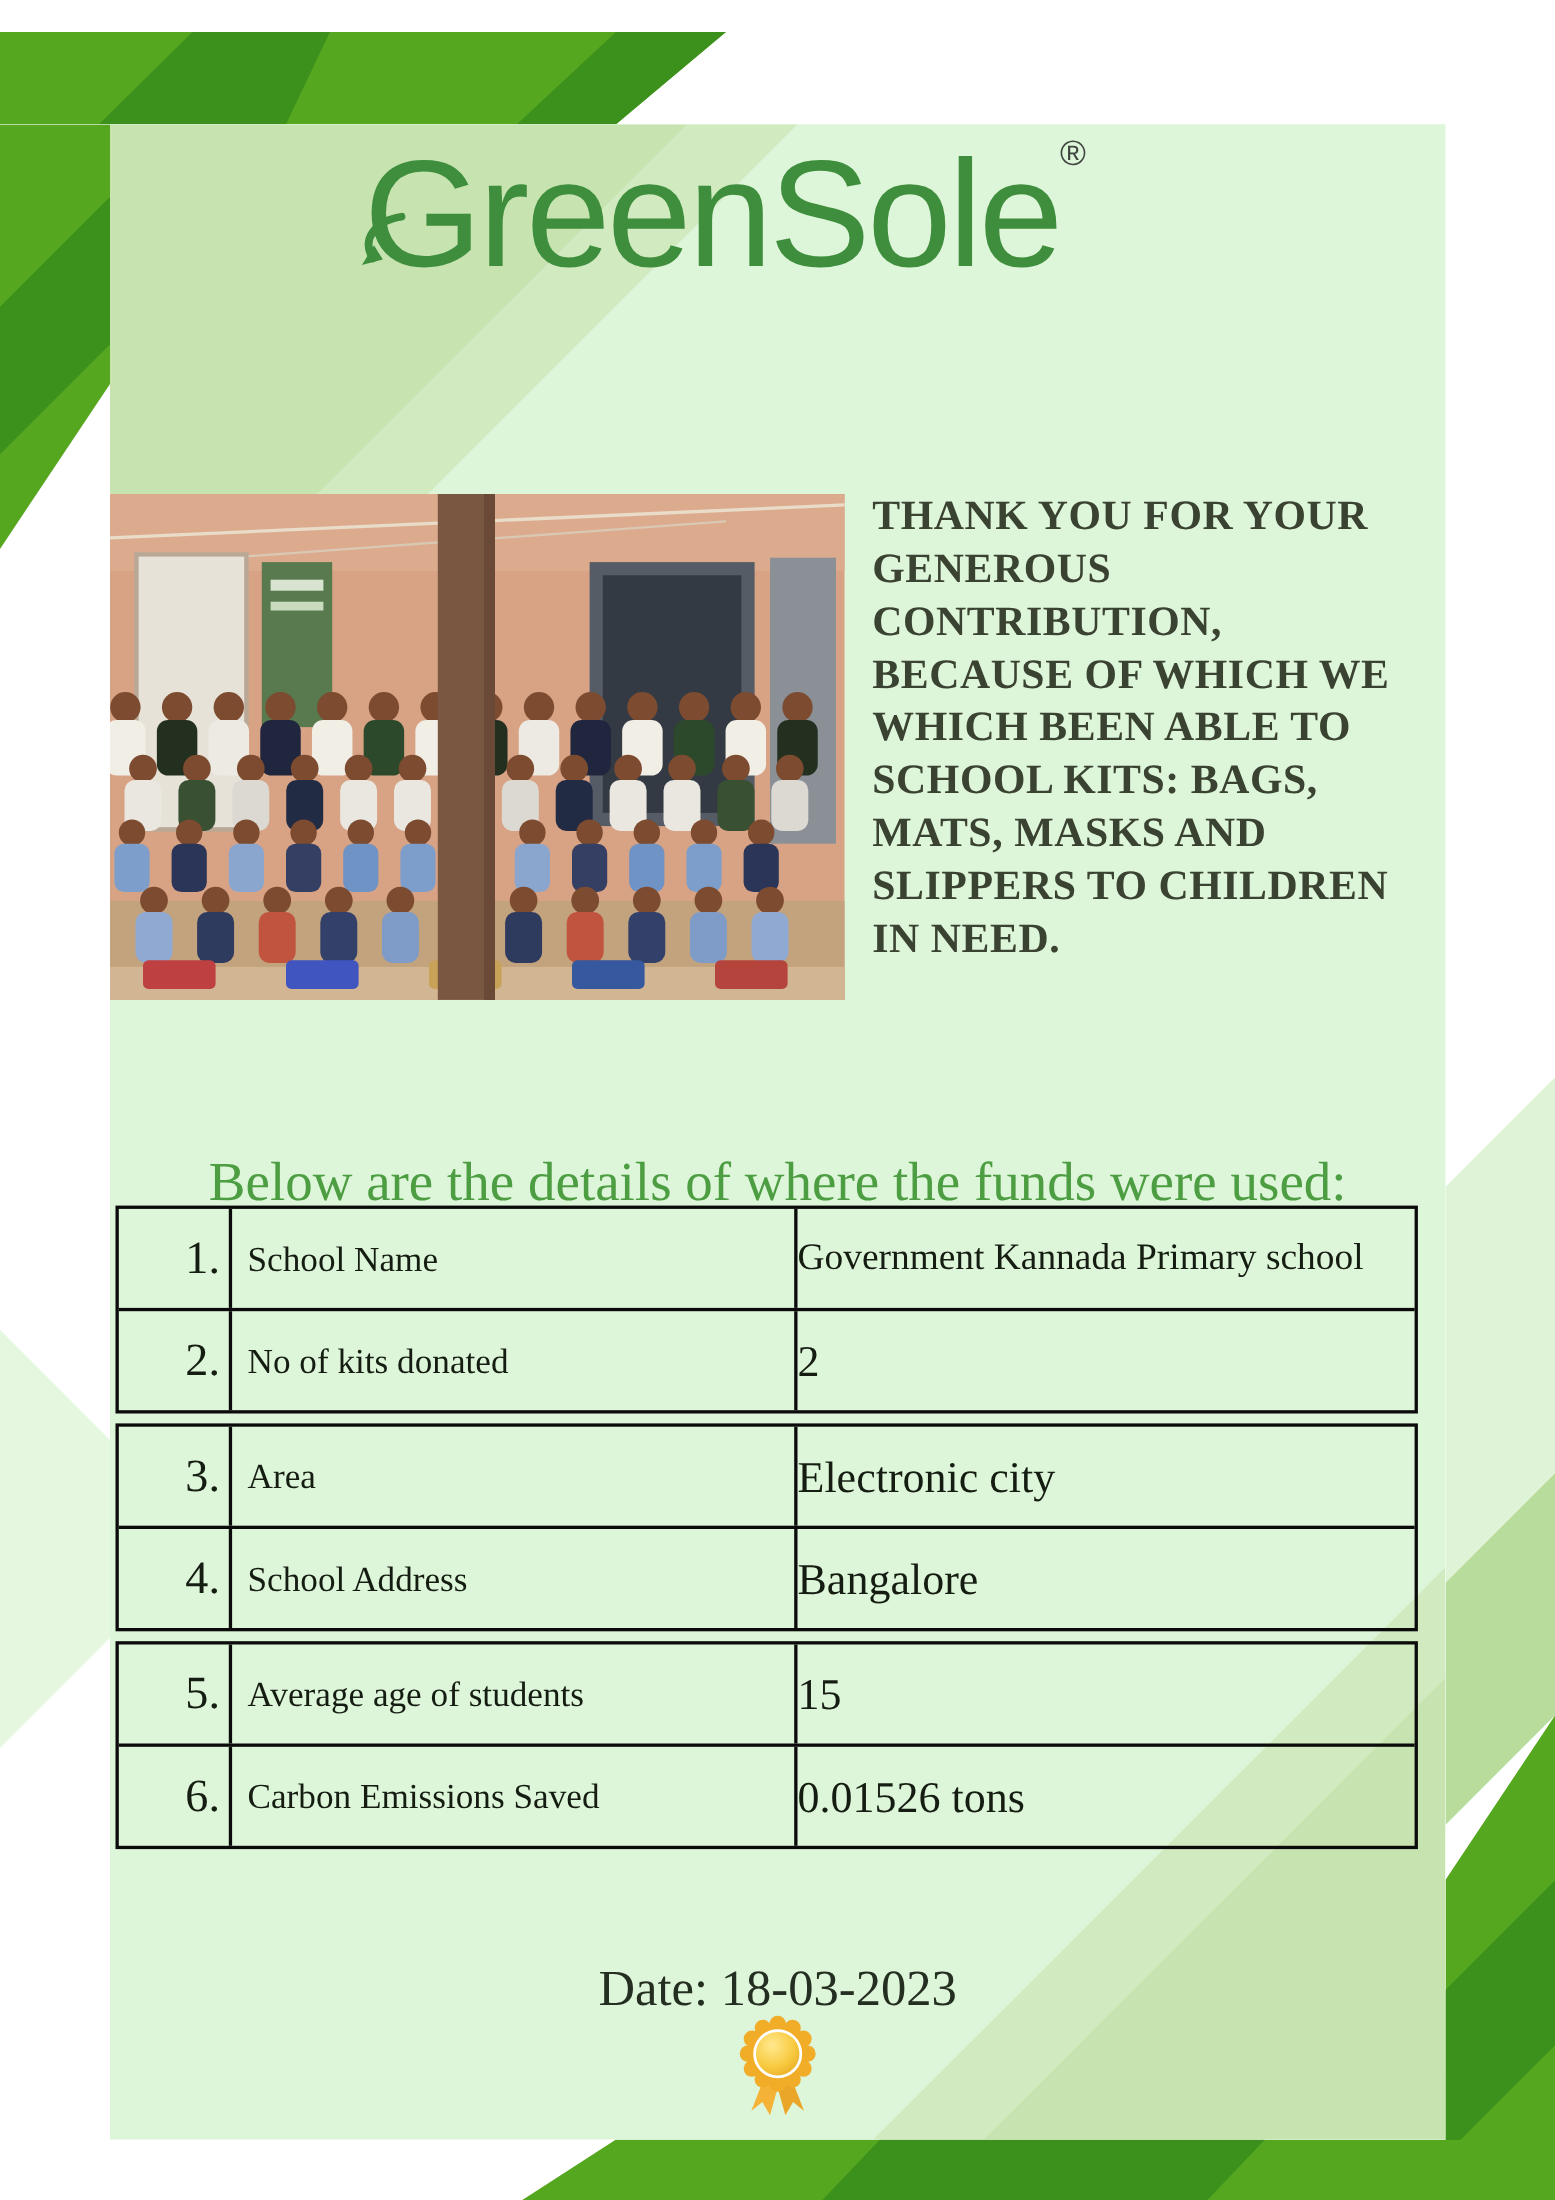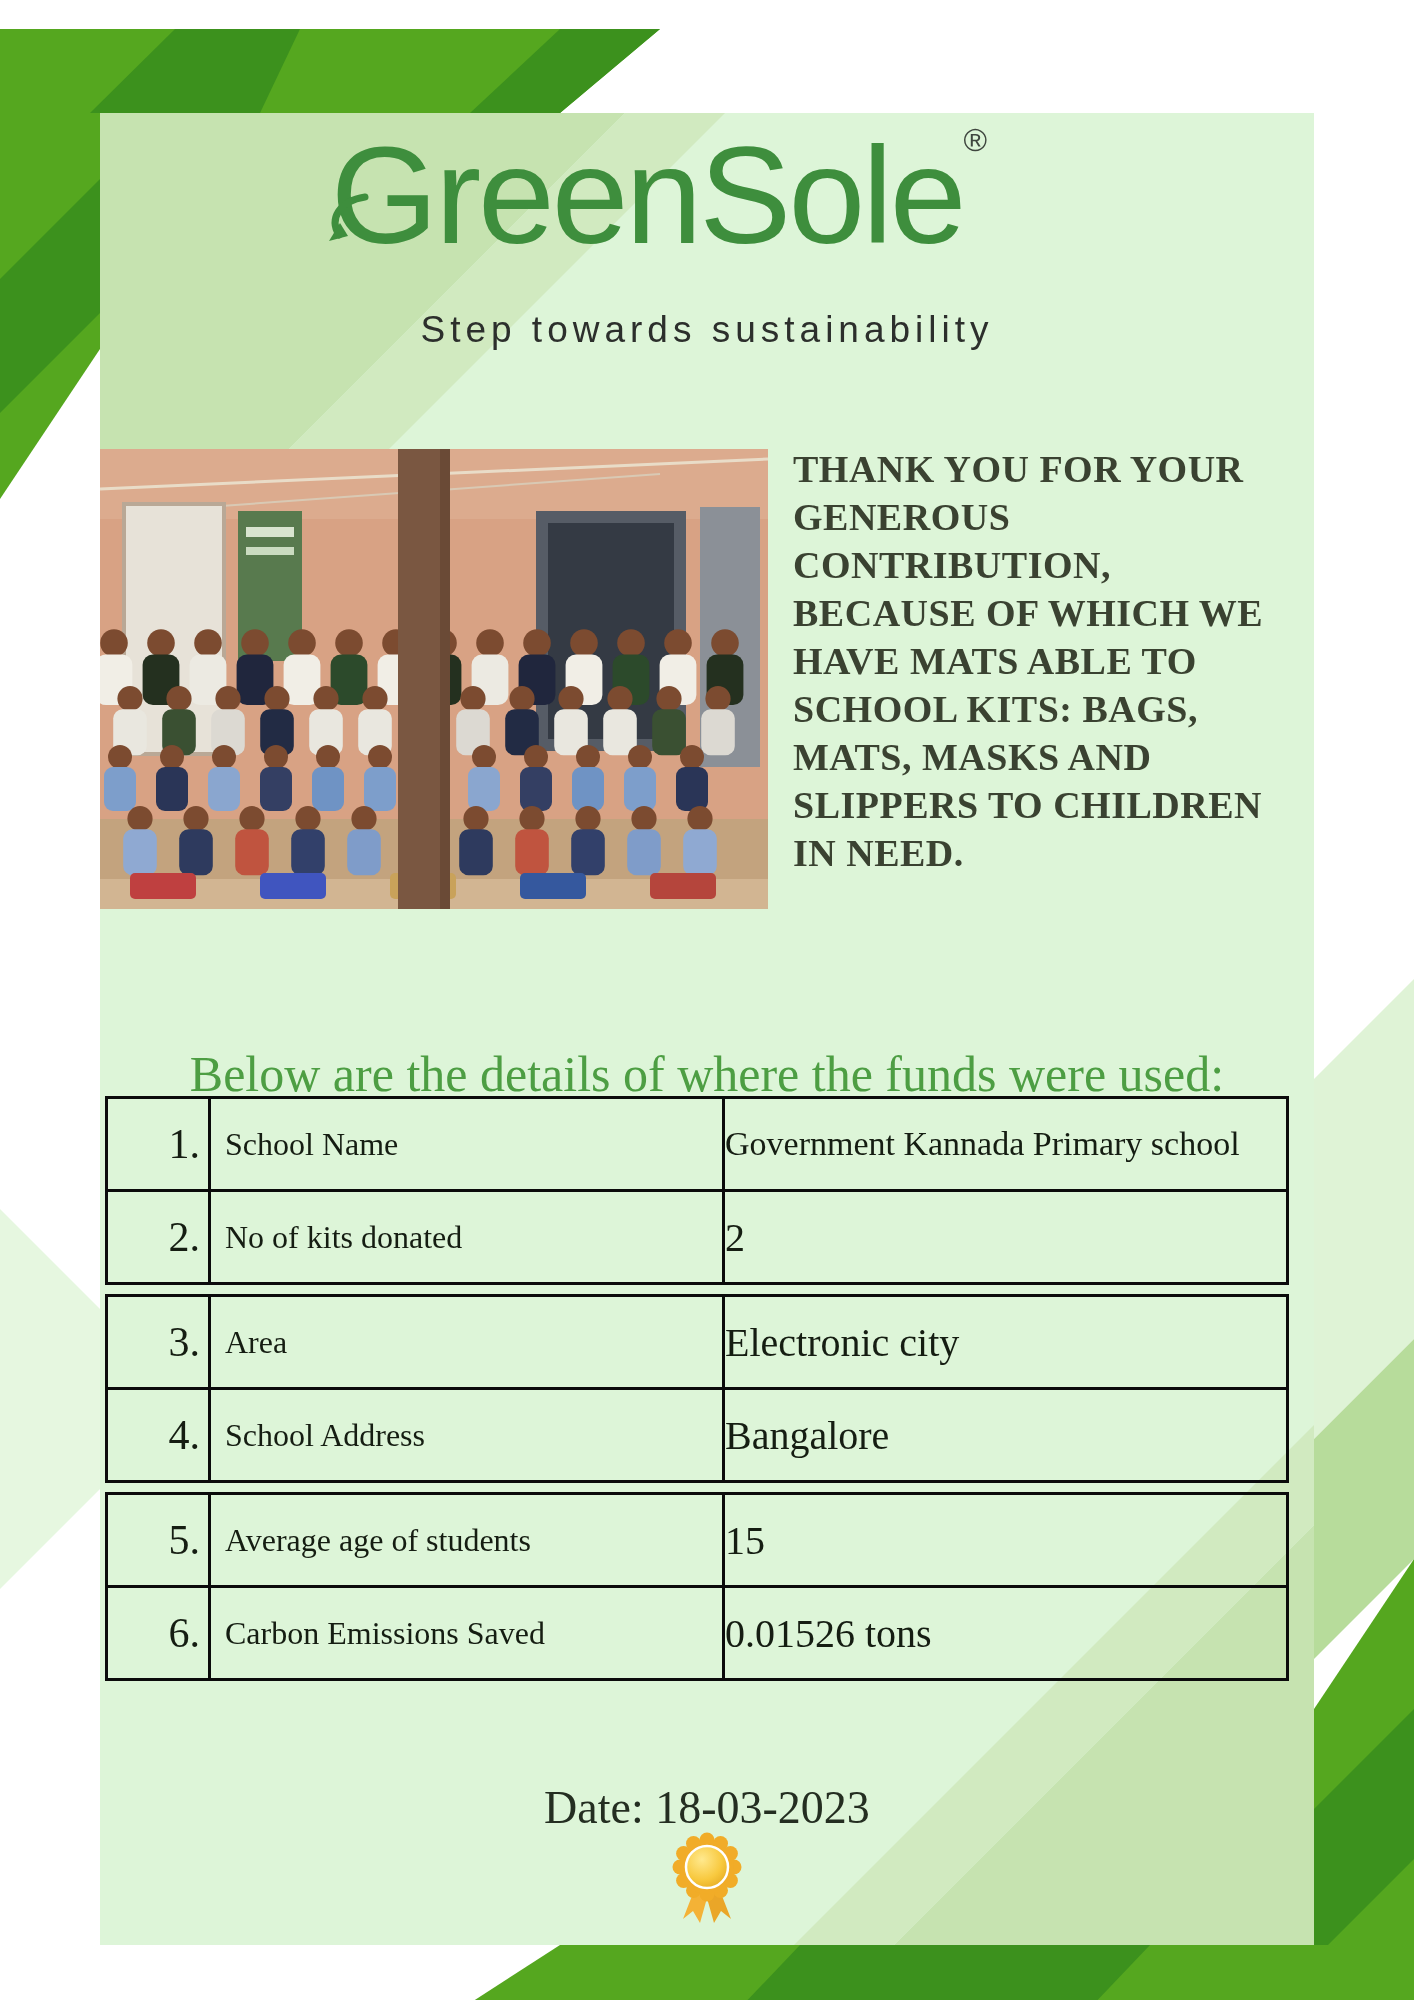--- a/index.html
+++ b/index.html
@@ -95,21 +95,20 @@
     <div class="shade shade-br-main"></div>
     <div class="shade shade-br-band"></div>
 
     <div class="logo-row">
       <span>GreenSole</span><sup>®</sup>
       <svg class="logo-arrow" viewBox="0 0 64 64">
         <path d="M50 10 C 24 14 14 32 24 48" fill="none" stroke="#3e8e3d" stroke-width="7" stroke-linecap="round"></path>
         <polygon points="14,54 33,49 25,36" fill="#3e8e3d"></polygon>
       </svg>
     </div>
-    <div class="tagline">Step towards sustainability</div>
 
     <div class="photo" role="img" aria-label="Group photograph of school children with donated back-to-school kits">
       <svg id="photo-svg" viewBox="0 0 668 460" width="668" height="460">
         <defs>
           <g id="kid">
             <circle cx="0" cy="-27" r="12" fill="#7c4b30"></circle>
             <rect x="-16" y="-17" width="32" height="44" rx="9"></rect>
           </g>
         </defs>
         <rect x="0" y="0" width="668" height="460" fill="#d8a284"></rect>
@@ -185,21 +184,21 @@
         <rect x="298" y="0" width="52" height="460" fill="#7a5741"></rect>
         <rect x="340" y="0" width="10" height="460" fill="#6a4a36"></rect>
       </svg>
     </div>
 
     <div class="thanks">
       <div>THANK YOU FOR YOUR</div>
       <div>GENEROUS</div>
       <div>CONTRIBUTION,</div>
       <div>BECAUSE OF WHICH WE</div>
-      <div>HAVE MATS ABLE TO</div>
+      <div>WHICH BEEN ABLE TO</div>
       <div>SCHOOL KITS: BAGS,</div>
       <div>MATS, MASKS AND</div>
       <div>SLIPPERS TO CHILDREN</div>
       <div>IN NEED.</div>
     </div>
 
     <div class="details-heading">Below are the details of where the funds were used:</div>
 
     <div class="table-wrap">
       <div class="tgroup">

